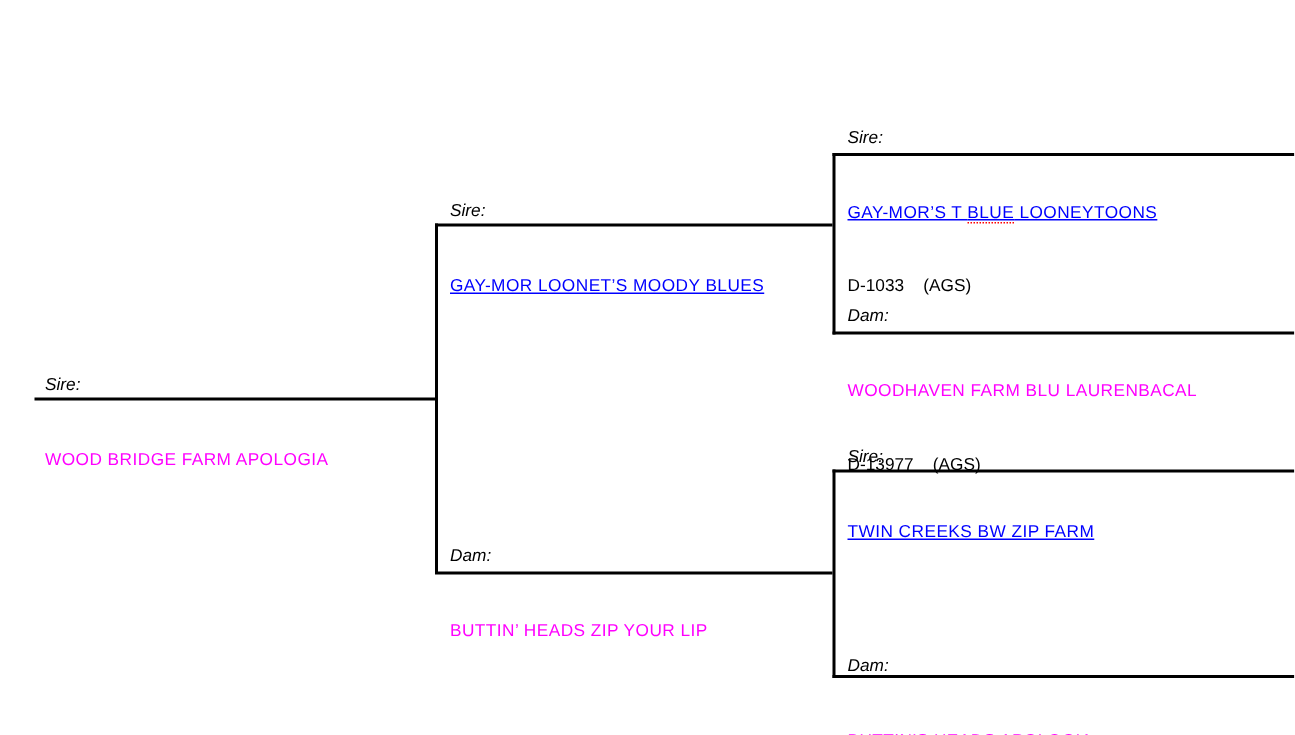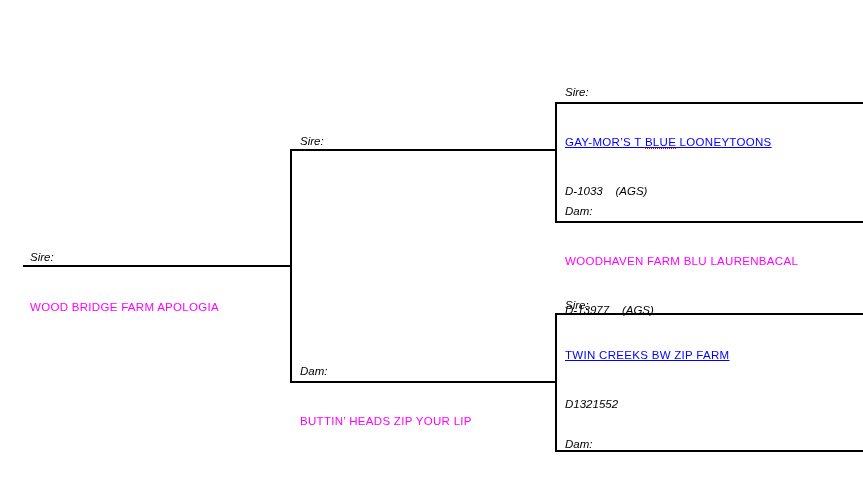--- a/index.html
+++ b/index.html
@@ -27,21 +27,21 @@
   }
   .role{
     font-style:italic;
     color:var(--c-text);
   }
   .name{
     letter-spacing:0.3px;
   }
   .name.sire{color:var(--c-sire);text-decoration:underline;}
   .name.dam{color:var(--c-dam);}
-  .reg{color:var(--c-text);font-style:italic;}
+  .reg{color:var(--c-text);}
   .misspelled{
     border-bottom:1.5px dotted var(--c-spell);
     padding-bottom:0.5px;
   }
   .hline,.vline{
     position:absolute;
     background:var(--c-line);
   }
   .hline{height:1.5px;}
   .vline{width:1.5px;}
@@ -62,20 +62,21 @@
   <div class="hline" style="left:555px;top:313px;width:308px;"></div>
   <div class="hline" style="left:555px;top:450px;width:308px;"></div>
 
   <div class="node" style="left:30px;top:216px;">
     <div class="role">Sire:</div>
     <div class="name dam">WOOD BRIDGE FARM APOLOGIA</div>
   </div>
 
   <div class="node" style="left:300px;top:100px;">
     <div class="role">Sire:</div>
+    <div class="name sire">GAY-MOR LOONET’S MOODY BLUES</div>
   </div>
 
   <div class="node" style="left:300px;top:330px;">
     <div class="role">Dam:</div>
     <div class="name dam">BUTTIN’ HEADS ZIP YOUR LIP</div>
   </div>
 
   <div class="node" style="left:565px;top:51px;">
     <div class="role">Sire:</div>
     <div class="name sire"><span>GAY-MOR’S T </span><span class="misspelled">BLUE</span><span> LOONEYTOONS</span></div>
@@ -84,21 +85,20 @@
 
   <div class="node" style="left:565px;top:170px;">
     <div class="role">Dam:</div>
     <div class="name dam">WOODHAVEN FARM BLU LAURENBACAL</div>
     <div class="reg">D-13977    (AGS)</div>
   </div>
 
   <div class="node" style="left:565px;top:264px;">
     <div class="role">Sire:</div>
     <div class="name sire">TWIN CREEKS BW ZIP FARM</div>
-    <div class="reg">D1321552</div>
   </div>
 
   <div class="node" style="left:565px;top:403px;">
     <div class="role">Dam:</div>
     <div class="name dam">BUTTIN’S HEADS APOLOGIA</div>
     
   </div>
 
 </div>
 

